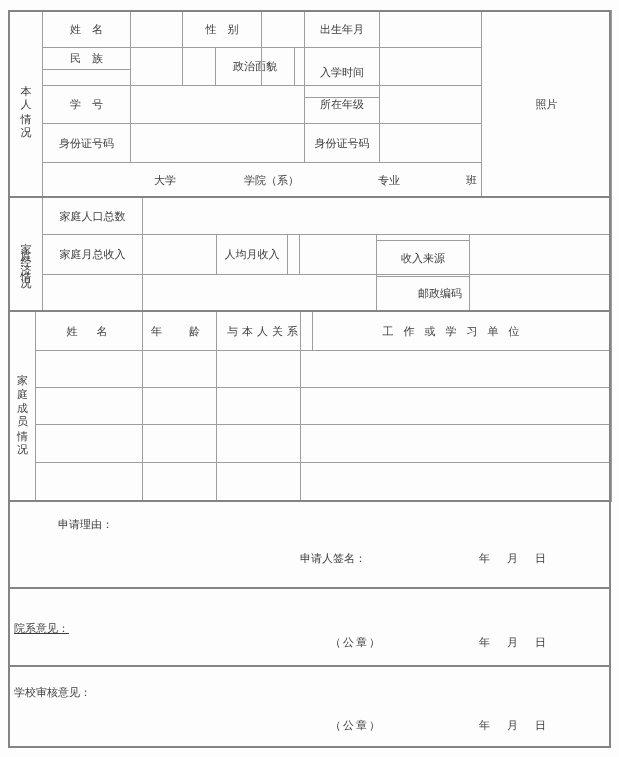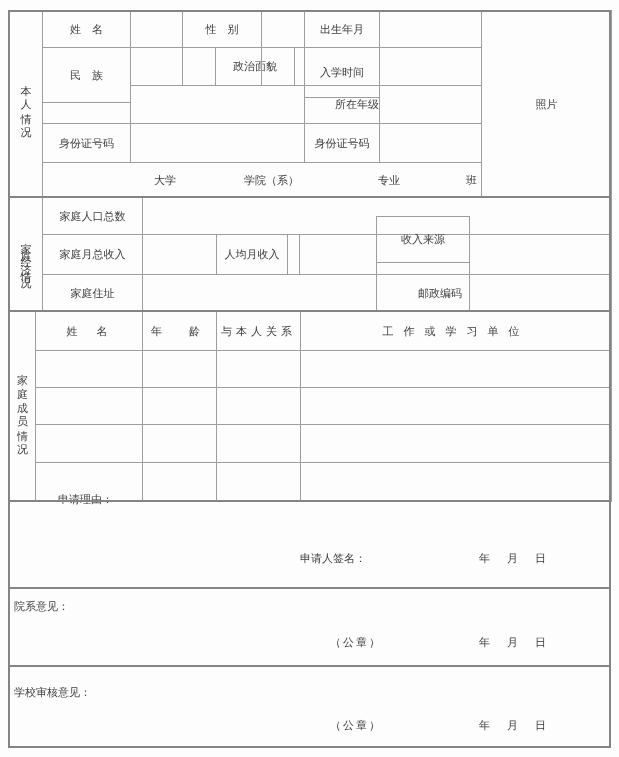--- a/index.html
+++ b/index.html
@@ -50,35 +50,38 @@
   <div class="c" style="left:130px;top:10px;width:53px;height:38px;"></div>
   <div class="c" style="left:182px;top:10px;width:80px;height:38px;">
     <span>性　别</span>
   </div>
   <div class="c" style="left:261px;top:10px;width:44px;height:38px;"></div>
   <div class="c" style="left:304px;top:10px;width:76px;height:38px;">
     <span>出生年月</span>
   </div>
   <div class="c" style="left:379px;top:10px;width:103px;height:38px;"></div>
 
-  <div class="c" style="left:42px;top:47px;width:89px;height:56px;">
+  <div class="c" style="left:42px;top:47px;width:89px;height:23px;">
     <span>民　族</span>
   </div>
   <div class="c" style="left:130px;top:47px;width:53px;height:39px;"></div>
   <div class="c" style="left:182px;top:47px;width:80px;height:39px;margin-left:33px;">
     <span>政治面貌</span>
   </div>
   <div class="c" style="left:261px;top:47px;width:44px;height:39px;"></div>
   <div class="c" style="left:304px;top:47px;width:76px;height:51px;">
     <span>入学时间</span>
   </div>
   <div class="c" style="left:379px;top:47px;width:103px;height:39px;"></div>
 
+  <div class="c" style="left:42px;top:85px;width:89px;height:39px;">
+    <span>学　号</span>
+  </div>
   <div class="c" style="left:130px;top:85px;width:175px;height:39px;"></div>
-  <div class="c" style="left:304px;top:85px;width:76px;height:39px;justify-content:flex-end;">
+  <div class="c" style="left:304px;top:85px;width:76px;height:39px;">
     <span>所在年级</span>
   </div>
   <div class="c" style="left:379px;top:85px;width:103px;height:39px;"></div>
 
   <div class="c" style="left:42px;top:123px;width:89px;height:40px;">
     <span>身份证号码</span>
   </div>
   <div class="c" style="left:130px;top:123px;width:175px;height:40px;"></div>
   <div class="c" style="left:304px;top:123px;width:76px;height:40px;">
     <span>身份证号码</span>
@@ -106,45 +109,42 @@
   <div class="c" style="left:142px;top:197px;width:470px;height:38px;"></div>
 
   <div class="c" style="left:42px;top:234px;width:101px;height:41px;">
     <span>家庭月总收入</span>
   </div>
   <div class="c" style="left:142px;top:234px;width:75px;height:41px;"></div>
   <div class="c" style="left:216px;top:234px;width:72px;height:41px;">
     <span>人均月收入</span>
   </div>
   <div class="c" style="left:299px;top:234px;width:78px;height:41px;"></div>
-  <div class="c" style="left:376px;top:216px;width:94px;height:47px;align-items:center;">
+  <div class="c" style="left:376px;top:240px;width:94px;height:37px;align-items:center;">
     <span>收入来源</span>
   </div>
   <div class="c" style="left:469px;top:234px;width:143px;height:41px;"></div>
 
-  <div class="c" style="left:42px;top:274px;width:101px;height:38px;">
-    <span>家庭住址</span>
-  </div>
   <div class="c" style="left:142px;top:274px;width:235px;height:38px;"></div>
   <div class="c" style="left:376px;top:274px;width:94px;height:38px;padding-left:34px;">
     <span>邮政编码</span>
   </div>
   <div class="c" style="left:469px;top:274px;width:143px;height:38px;"></div>
 
   <div class="c" style="left:8px;top:311px;width:28px;height:191px;">
     <span class="vh ls14">家庭成员情况</span>
   </div>
 
   <div class="c" style="left:35px;top:311px;width:108px;height:40px;">
     <span class="ls4">姓　名</span>
   </div>
   <div class="c" style="left:142px;top:311px;width:75px;height:40px;">
     <span class="ls8">年　龄</span>
   </div>
-  <div class="c" style="left:216px;top:311px;width:85px;height:40px;">
+  <div class="c" style="left:216px;top:311px;width:97px;height:40px;">
     <span class="ls4">与本人关系</span>
   </div>
   <div class="c" style="left:300px;top:311px;width:312px;height:40px;">
     <span class="ls10">工作或学习单位</span>
   </div>
 
   <div class="c" style="left:35px;top:350px;width:108px;height:38px;"></div>
   <div class="c" style="left:142px;top:350px;width:75px;height:38px;"></div>
   <div class="c" style="left:216px;top:350px;width:85px;height:38px;"></div>
   <div class="c" style="left:300px;top:350px;width:312px;height:38px;"></div>
@@ -157,25 +157,25 @@
   <div class="c" style="left:35px;top:424px;width:108px;height:39px;"></div>
   <div class="c" style="left:142px;top:424px;width:75px;height:39px;"></div>
   <div class="c" style="left:216px;top:424px;width:85px;height:39px;"></div>
   <div class="c" style="left:300px;top:424px;width:312px;height:39px;"></div>
 
   <div class="c" style="left:35px;top:462px;width:108px;height:40px;"></div>
   <div class="c" style="left:142px;top:462px;width:75px;height:40px;"></div>
   <div class="c" style="left:216px;top:462px;width:85px;height:40px;"></div>
   <div class="c" style="left:300px;top:462px;width:312px;height:40px;"></div>
 
-  <div class="t" style="left:14px;top:492px;padding-left:44px;">申请理由：</div>
+  <div class="t" style="left:14px;top:517px;padding-left:44px;">申请理由：</div>
   <div class="t" style="left:300px;top:551px;">申请人签名：</div>
   <div class="t date" style="left:479px;top:551px;">年　月　日</div>
 
-  <div class="t" style="left:14px;top:599px;">院系意见：</div>
+  <div class="t" style="left:14px;top:621px;text-decoration:underline;">院系意见：</div>
   <div class="t seal" style="left:330px;top:635px;">（公章）</div>
   <div class="t date" style="left:479px;top:635px;">年　月　日</div>
 
   <div class="t" style="left:14px;top:685px;">学校审核意见：</div>
   <div class="t seal" style="left:330px;top:718px;">（公章）</div>
   <div class="t date" style="left:479px;top:718px;">年　月　日</div>
 
   <div class="hdiv" style="top:196px;"></div>
   <div class="hdiv" style="top:310px;"></div>
   <div class="hdiv" style="top:500px;"></div>

